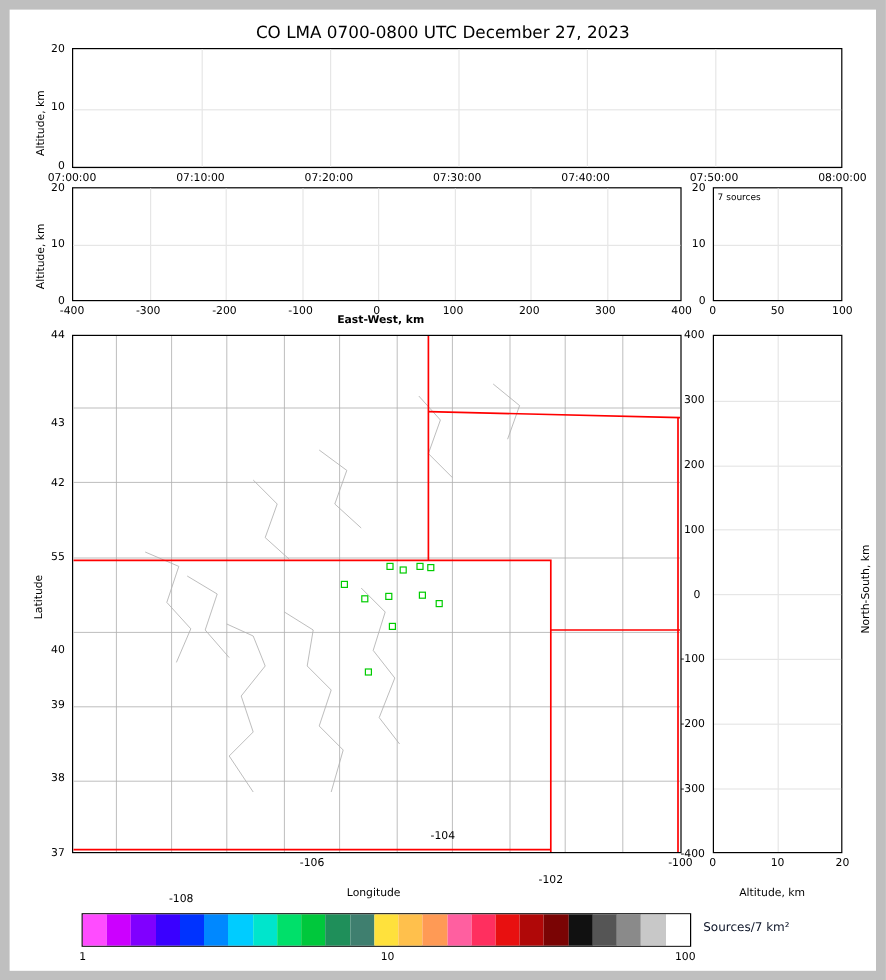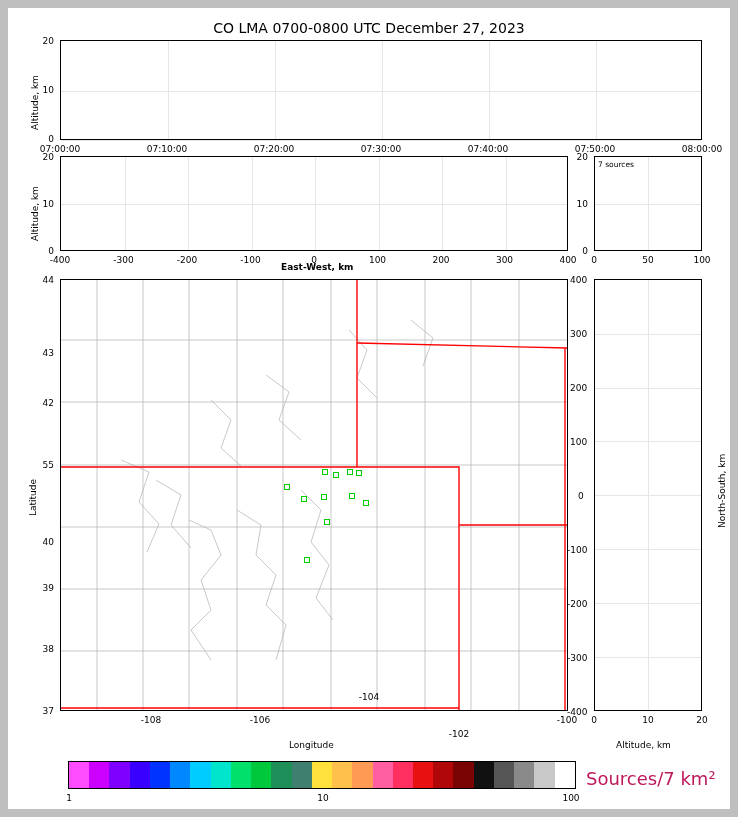--- a/index.html
+++ b/index.html
@@ -14,21 +14,21 @@
   .lblx{transform:translateX(-50%);}
   .lbly{transform:translateY(-50%);text-align:right;}
   .axtitle{position:absolute;font-size:9px;color:#000;white-space:nowrap;}
   .rot{transform-origin:0 0;}
   #title{position:absolute;left:0;right:0;top:12px;text-align:center;font-size:14px;color:#000;}
   .srcnote{position:absolute;font-size:7.5px;color:#000;}
   .sq{position:absolute;width:6px;height:6px;border:1.2px solid #00cc00;background:#ffffff;box-sizing:border-box;}
   #cbar{position:absolute;left:60px;top:753px;width:508px;height:28px;border:1px solid #000;box-sizing:border-box;display:flex;}
   #cbar div{flex:1 1 auto;height:100%;}
   .cbl{position:absolute;font-size:9px;color:#000;transform:translateX(-50%);}
-  #cbtitle{position:absolute;left:578px;top:760px;font-size:18px;color:#be185d;}
+  #cbtitle{position:absolute;left:578px;top:760px;font-size:10px;color:#0f172a;}
   svg{display:block;}
 </style>
 </head>
 <body>
 
 <div id="page">
   <div id="canvas">
 
     <div id="title">CO LMA 0700-0800 UTC December 27, 2023</div>
 
@@ -138,21 +138,21 @@
     <div class="lbl lbly" style="left:28px;top:272px;width:18px;">44</div>
     <div class="lbl lbly" style="left:28px;top:345px;width:18px;">43</div>
     <div class="lbl lbly" style="left:28px;top:395px;width:18px;">42</div>
     <div class="lbl lbly" style="left:28px;top:457px;width:18px;">55</div>
     <div class="lbl lbly" style="left:28px;top:534px;width:18px;text-align:right;">40</div>
     <div class="lbl lbly" style="left:28px;top:580px;width:18px;">39</div>
     <div class="lbl lbly" style="left:28px;top:641px;width:18px;">38</div>
     <div class="lbl lbly" style="left:28px;top:703px;width:18px;">37</div>
     <div class="axtitle rot" style="left:20px;top:508px;transform:rotate(-90deg);">Latitude</div>
 
-    <div class="lbl lblx" style="left:143px;top:707px;">-108</div>
+    <div class="lbl lblx" style="left:143px;top:737px;">-108</div>
     <div class="lbl lblx" style="left:252px;top:707px;">-106</div>
     <div class="lbl lblx" style="left:361px;top:684px;text-align:center;">-104</div>
     <div class="lbl lblx" style="left:451px;top:707px;margin-top:14px;">-102</div>
     <div class="lbl lblx" style="left:559px;top:707px;">-100</div>
     <div class="axtitle" style="left:281px;top:732px;">Longitude</div>
 
     <div class="axes" style="left:586px;top:271px;width:108px;height:432px;">
       <div class="grid-v" style="left:53px;"></div>
       <div class="grid-h" style="top:54px;"></div>
       <div class="grid-h" style="top:108px;"></div>

